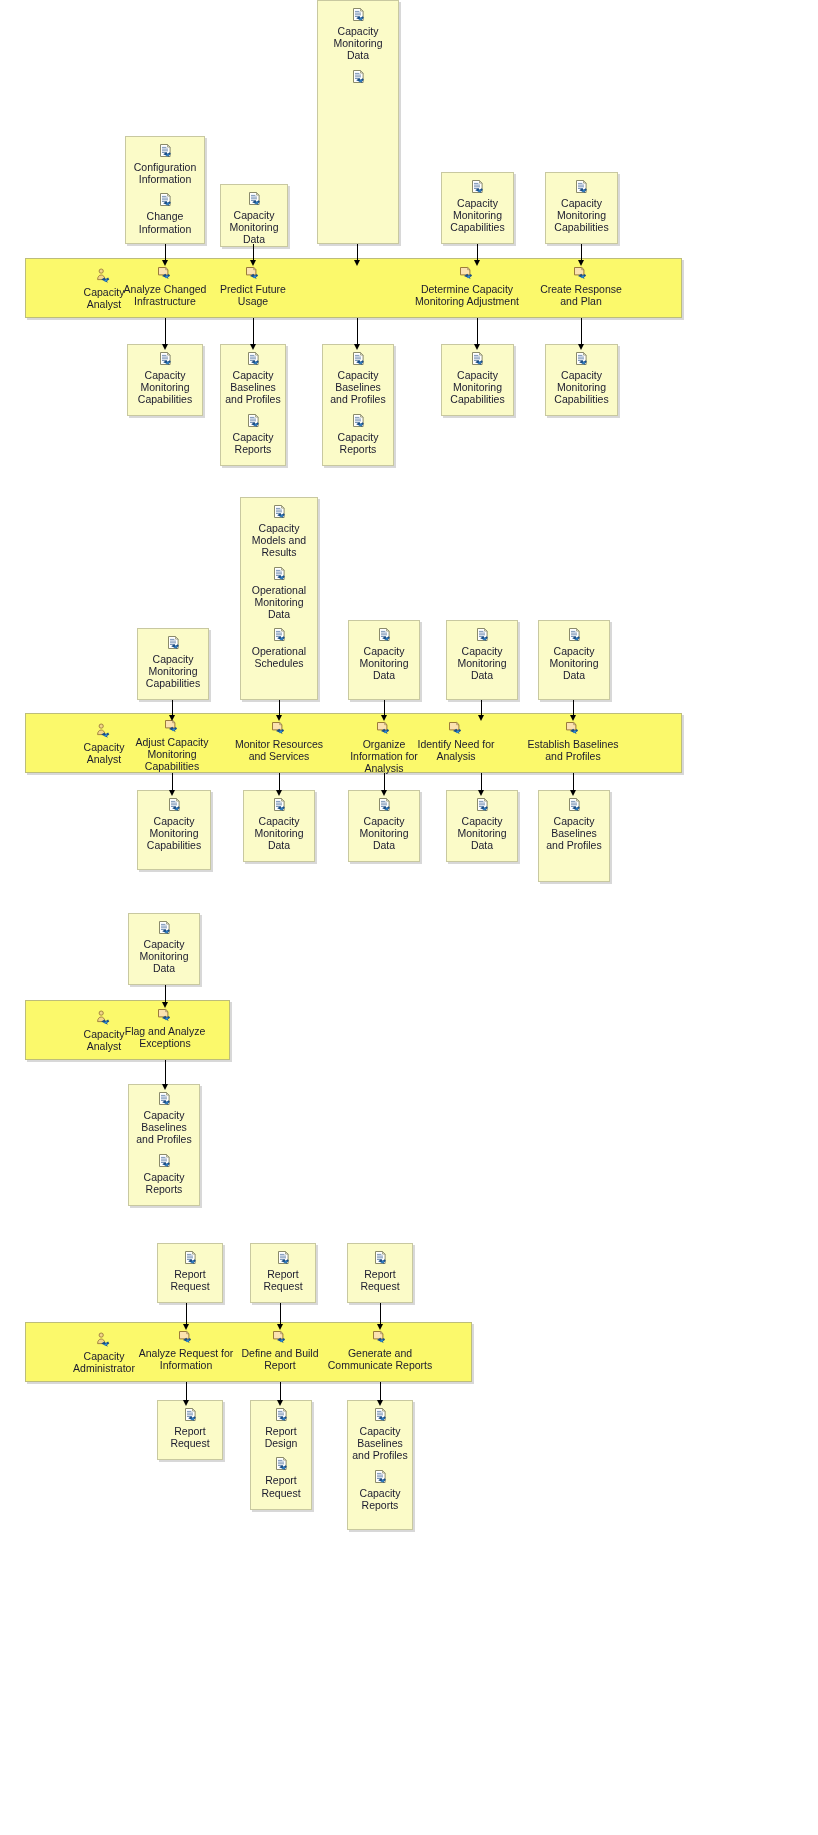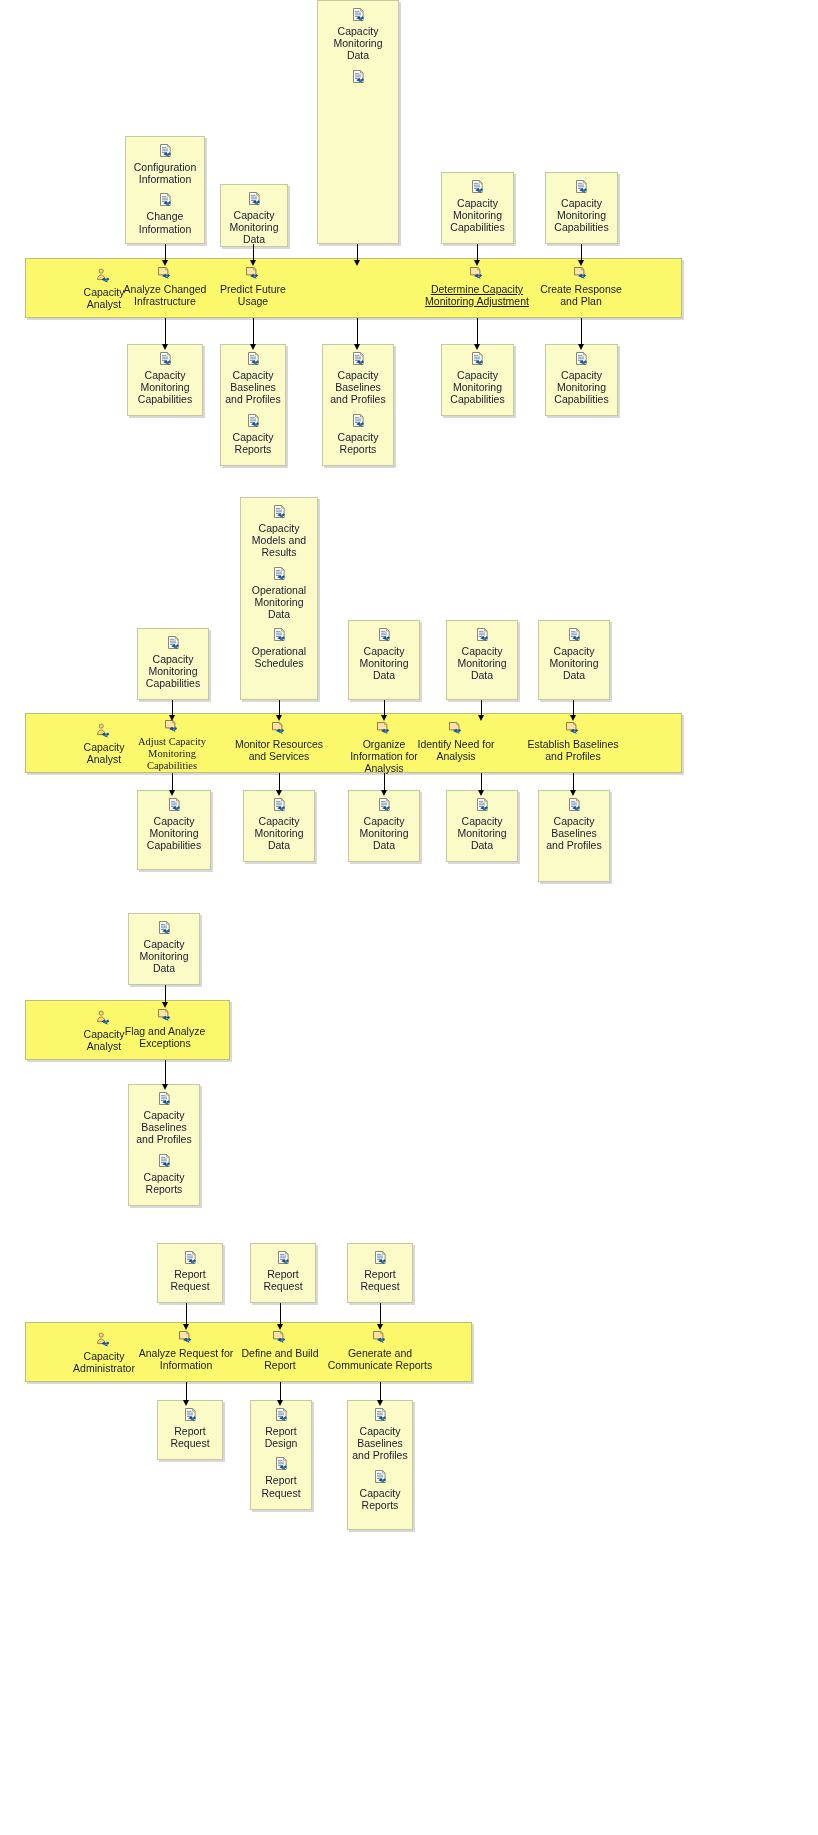--- a/index.html
+++ b/index.html
@@ -90,21 +90,21 @@
           <path d="M9.7 1.5 v2.2 h2.2 z" fill="#ffffff" stroke="#9a7b3a" stroke-width="0.7"></path>
           <path d="M6.0 10.0 l3.4 -2.2 l1.1 1.7 l2.4 -1.6 l1.2 1.9 l-2.4 1.6 l1.1 1.7 z" fill="#1c4e86"></path>
           <path d="M8.9 10.9 l2.5 -1.6 l0.95 1.45 l-2.5 1.6 z" fill="#2e8fd4"></path>
         </svg></span><span class="lbl">Analyze Changed Infrastructure</span></div>
     <div class="task" style="left: 218px; top: 266px; width: 70px;"><span class="icn"><svg width="19" height="15" viewBox="0 0 19 15">
           <path d="M2.5 1.5 h7.2 l2.2 2.2 v5.2 h-9.4 z" fill="#fbe2b0" stroke="#9a7b3a" stroke-width="1"></path>
           <path d="M9.7 1.5 v2.2 h2.2 z" fill="#ffffff" stroke="#9a7b3a" stroke-width="0.7"></path>
           <path d="M6.0 10.0 l3.4 -2.2 l1.1 1.7 l2.4 -1.6 l1.2 1.9 l-2.4 1.6 l1.1 1.7 z" fill="#1c4e86"></path>
           <path d="M8.9 10.9 l2.5 -1.6 l0.95 1.45 l-2.5 1.6 z" fill="#2e8fd4"></path>
         </svg></span><span class="lbl">Predict Future Usage</span></div>
-    <div class="task" style="left: 422px; top: 266px; width: 110px; text-decoration: underline;"><span class="icn"><svg width="19" height="15" viewBox="0 0 19 15">
+    <div class="task" style="left: 412px; top: 266px; width: 110px;"><span class="icn"><svg width="19" height="15" viewBox="0 0 19 15">
           <path d="M2.5 1.5 h7.2 l2.2 2.2 v5.2 h-9.4 z" fill="#fbe2b0" stroke="#9a7b3a" stroke-width="1"></path>
           <path d="M9.7 1.5 v2.2 h2.2 z" fill="#ffffff" stroke="#9a7b3a" stroke-width="0.7"></path>
           <path d="M6.0 10.0 l3.4 -2.2 l1.1 1.7 l2.4 -1.6 l1.2 1.9 l-2.4 1.6 l1.1 1.7 z" fill="#1c4e86"></path>
           <path d="M8.9 10.9 l2.5 -1.6 l0.95 1.45 l-2.5 1.6 z" fill="#2e8fd4"></path>
         </svg></span><span class="lbl">Determine Capacity Monitoring Adjustment</span></div>
     <div class="task" style="left: 531px; top: 266px; width: 100px;"><span class="icn"><svg width="19" height="15" viewBox="0 0 19 15">
           <path d="M2.5 1.5 h7.2 l2.2 2.2 v5.2 h-9.4 z" fill="#fbe2b0" stroke="#9a7b3a" stroke-width="1"></path>
           <path d="M9.7 1.5 v2.2 h2.2 z" fill="#ffffff" stroke="#9a7b3a" stroke-width="0.7"></path>
           <path d="M6.0 10.0 l3.4 -2.2 l1.1 1.7 l2.4 -1.6 l1.2 1.9 l-2.4 1.6 l1.1 1.7 z" fill="#1c4e86"></path>
           <path d="M8.9 10.9 l2.5 -1.6 l0.95 1.45 l-2.5 1.6 z" fill="#2e8fd4"></path>
@@ -317,21 +317,21 @@
     </div>
     <div class="arrow" style="left: 581px; top: 318px; height: 27px;"></div>
     <div class="arrowhead" style="left: 578px; top: 344px;"></div>
     <div class="band" style="left: 25px; top: 713px; width: 657px; height: 60px;"></div>
     <div class="role" style="left: 25px; top: 723px; width: 110px;"><span class="icn"><svg width="19" height="16" viewBox="0 0 19 16">
           <circle cx="6.2" cy="3.1" r="2.1" fill="#f2d58a" stroke="#9a7b3a" stroke-width="0.9"></circle>
           <path d="M2.6 11.6 c0 -3.0 1.7 -4.6 3.6 -4.6 c1.9 0 3.6 1.6 3.6 4.6 z" fill="#f2d58a" stroke="#9a7b3a" stroke-width="0.9"></path>
           <path d="M6.2 11.6 l3.4 -2.2 l1.1 1.7 l2.4 -1.6 l1.2 1.9 l-2.4 1.6 l1.1 1.7 z" fill="#1c4e86"></path>
           <path d="M9.1 12.5 l2.5 -1.6 l0.95 1.45 l-2.5 1.6 z" fill="#2e8fd4"></path>
         </svg></span><span class="lbl">Capacity Analyst</span></div>
-    <div class="task" style="left: 122px; top: 719px; width: 100px; font-family: Liberation Serif, serif;"><span class="icn"><svg width="19" height="15" viewBox="0 0 19 15">
+    <div class="task" style="left: 122px; top: 719px; width: 100px;"><span class="icn"><svg width="19" height="15" viewBox="0 0 19 15">
           <path d="M2.5 1.5 h7.2 l2.2 2.2 v5.2 h-9.4 z" fill="#fbe2b0" stroke="#9a7b3a" stroke-width="1"></path>
           <path d="M9.7 1.5 v2.2 h2.2 z" fill="#ffffff" stroke="#9a7b3a" stroke-width="0.7"></path>
           <path d="M6.0 10.0 l3.4 -2.2 l1.1 1.7 l2.4 -1.6 l1.2 1.9 l-2.4 1.6 l1.1 1.7 z" fill="#1c4e86"></path>
           <path d="M8.9 10.9 l2.5 -1.6 l0.95 1.45 l-2.5 1.6 z" fill="#2e8fd4"></path>
         </svg></span><span class="lbl">Adjust Capacity Monitoring Capabilities</span></div>
     <div class="task" style="left: 234px; top: 721px; width: 90px;"><span class="icn"><svg width="19" height="15" viewBox="0 0 19 15">
           <path d="M2.5 1.5 h7.2 l2.2 2.2 v5.2 h-9.4 z" fill="#fbe2b0" stroke="#9a7b3a" stroke-width="1"></path>
           <path d="M9.7 1.5 v2.2 h2.2 z" fill="#ffffff" stroke="#9a7b3a" stroke-width="0.7"></path>
           <path d="M6.0 10.0 l3.4 -2.2 l1.1 1.7 l2.4 -1.6 l1.2 1.9 l-2.4 1.6 l1.1 1.7 z" fill="#1c4e86"></path>
           <path d="M8.9 10.9 l2.5 -1.6 l0.95 1.45 l-2.5 1.6 z" fill="#2e8fd4"></path>

